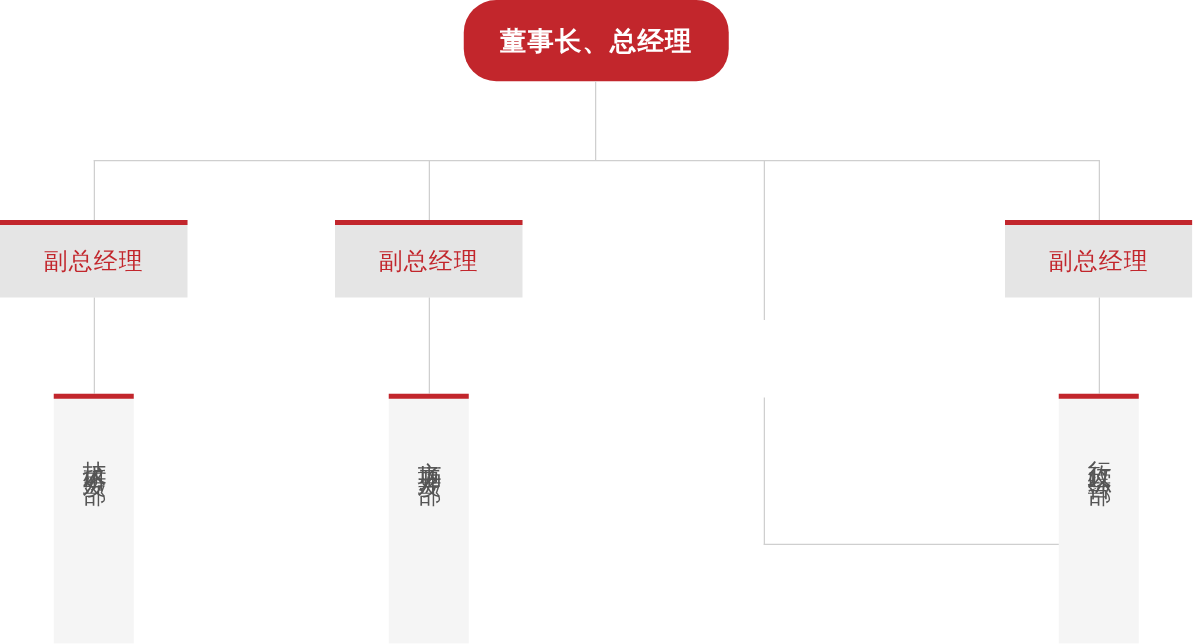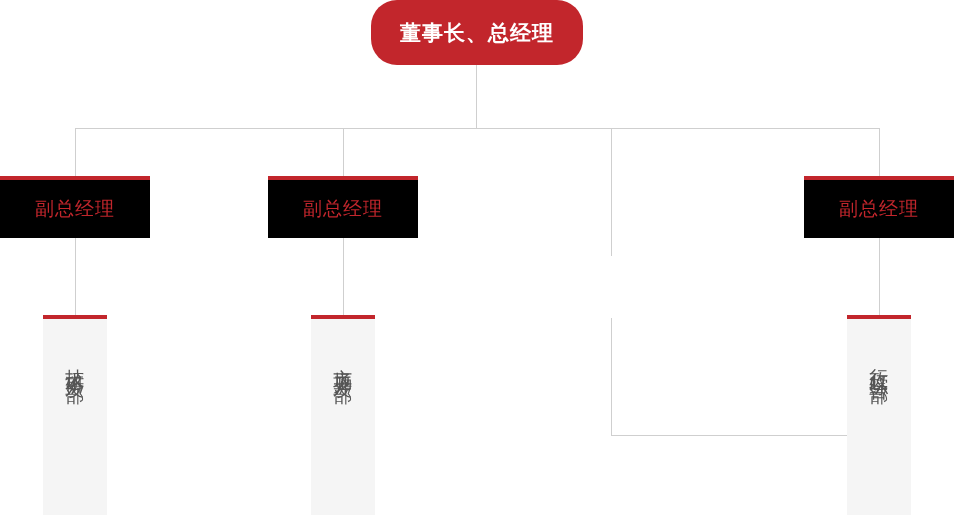--- a/index.html
+++ b/index.html
@@ -40,21 +40,21 @@
     letter-spacing: 1px;
     box-sizing: border-box;
   }
 
   
   .node-h {
     position: absolute;
     display: flex;
     align-items: center;
     justify-content: center;
-    background: #000000;
+    background: #e5e5e5;
     border-top: 4px solid #c2262c;
     color: #c2262c;
     font-size: 19px;
     letter-spacing: 1px;
     box-sizing: border-box;
   }
 
   
   .node-v {
     position: absolute;

